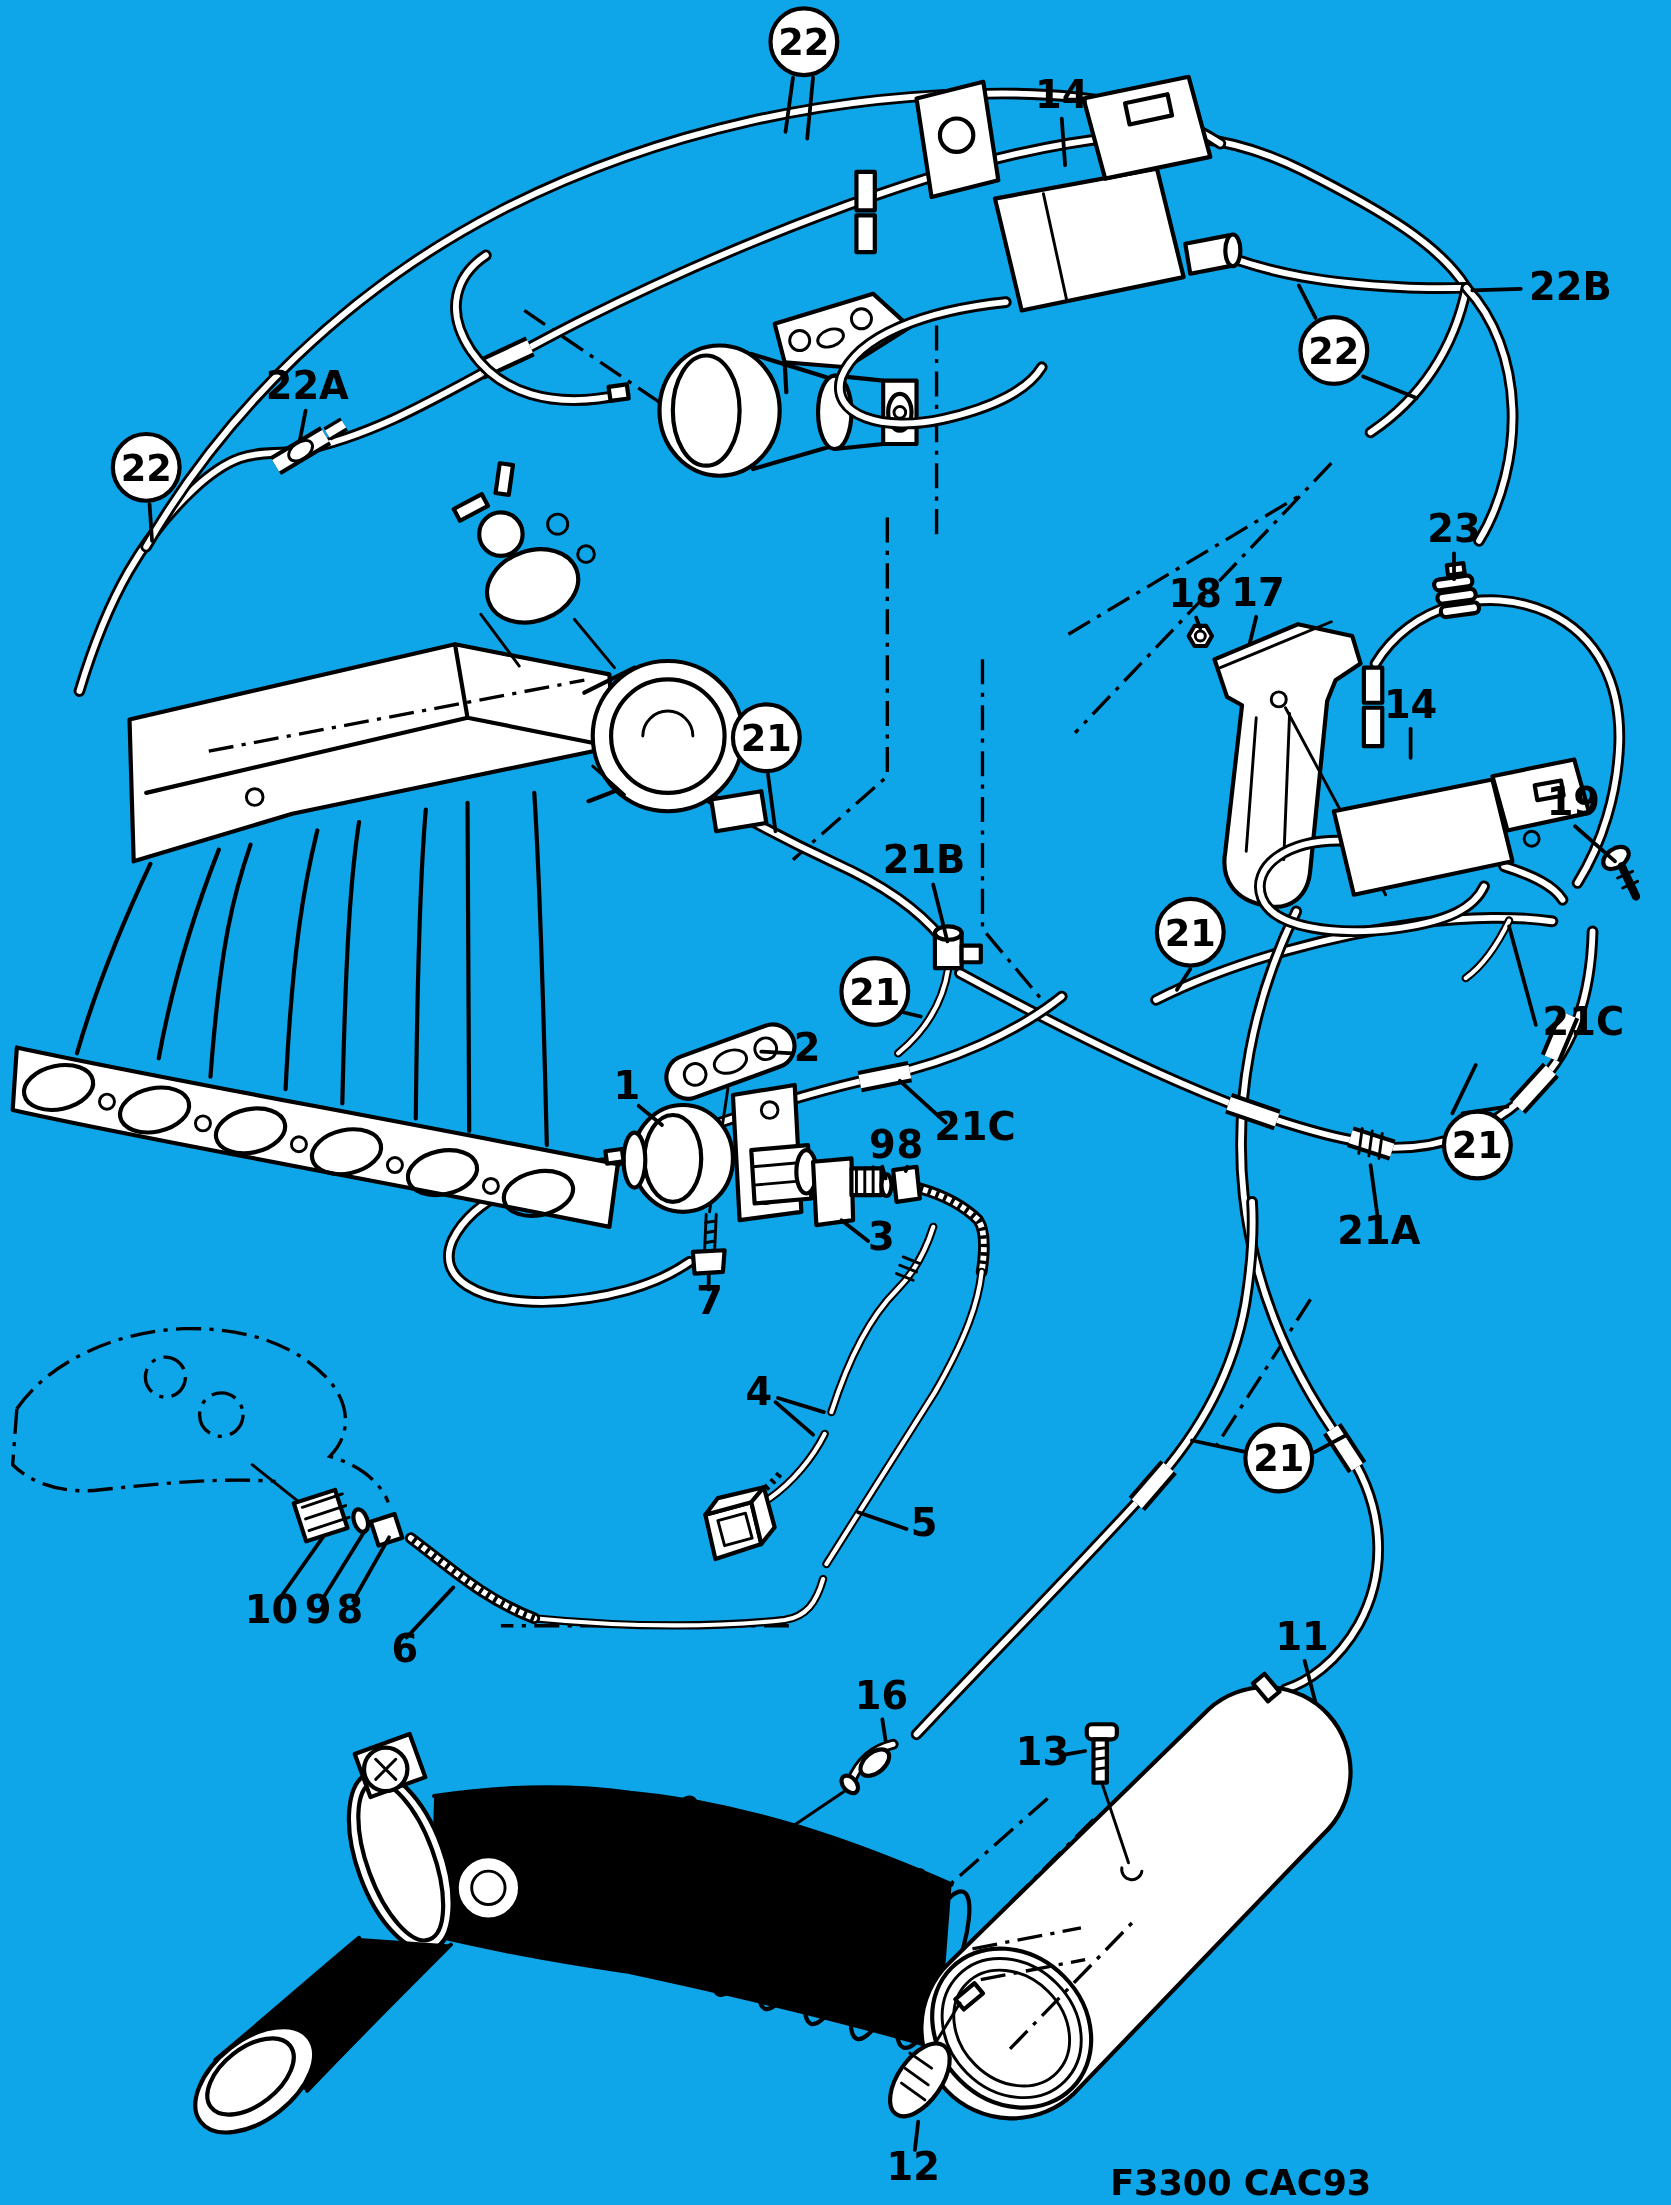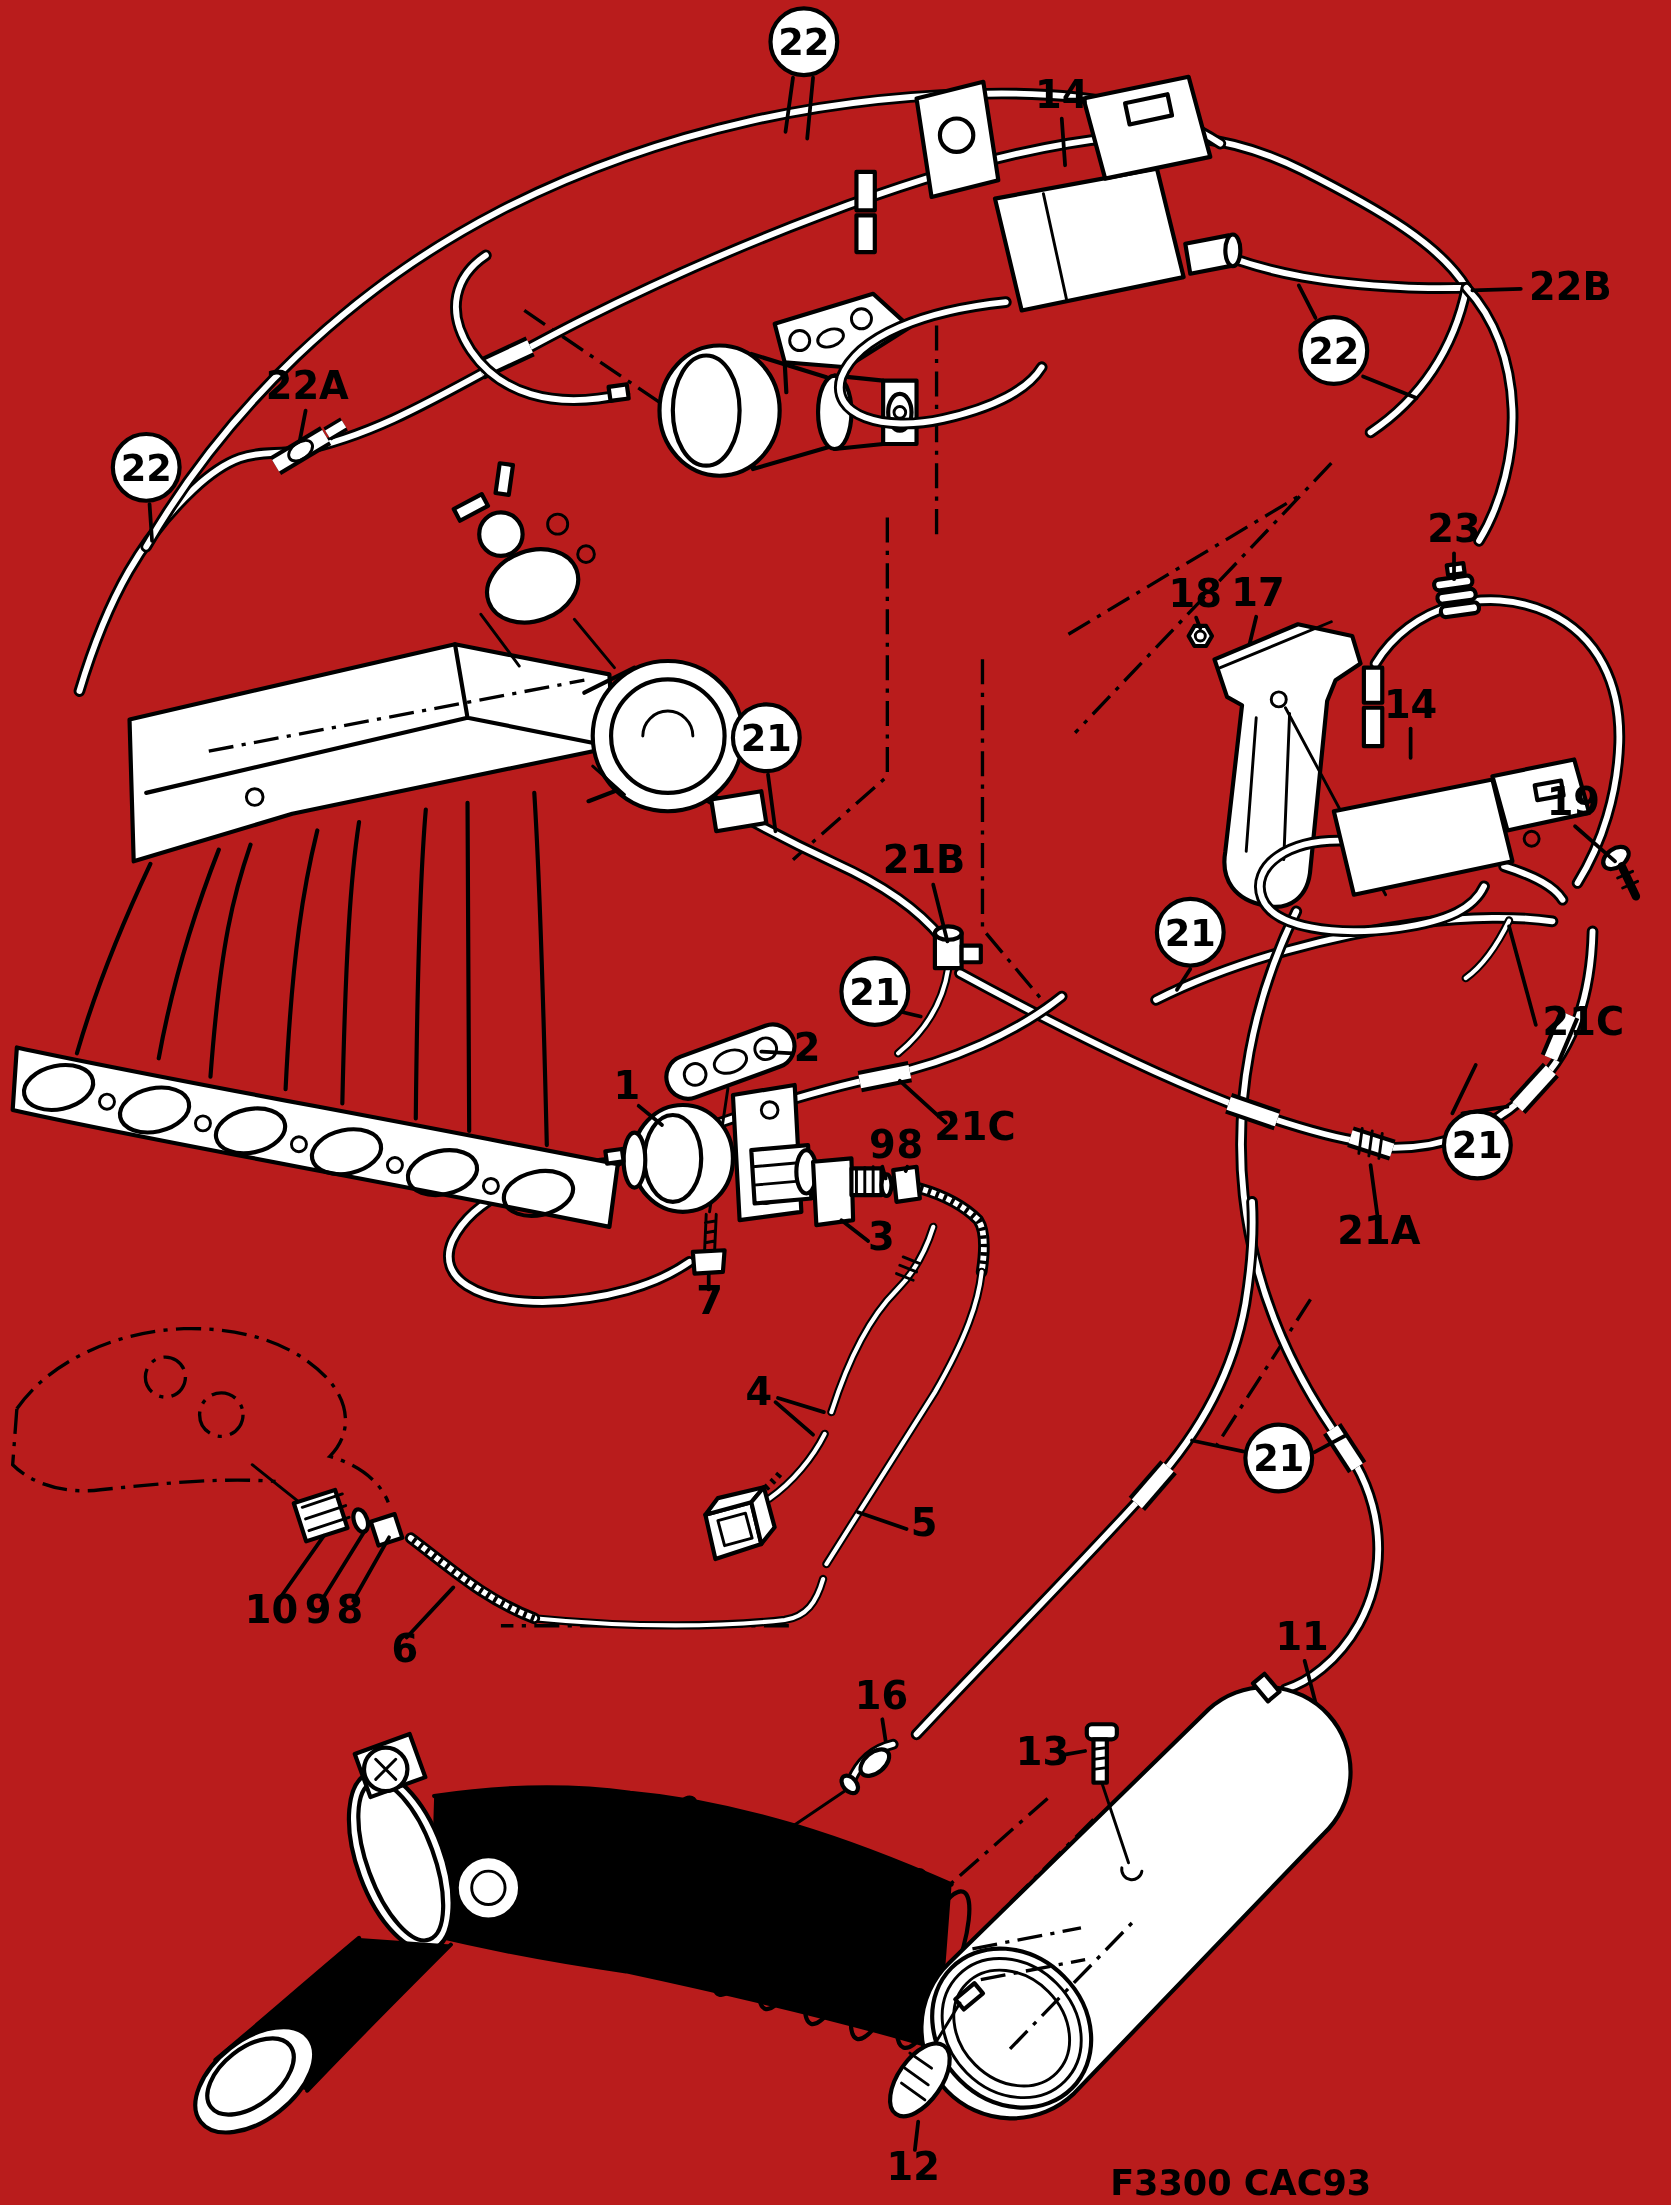--- a/index.html
+++ b/index.html
@@ -1,16 +1,16 @@
 <!DOCTYPE html>
 <html style="font-size:13.4px"><head>
 <meta charset="utf-8">
 <style>
   html,body{margin:0;padding:0;background:#fff;}
-  .stage{position:relative;width:1672px;height:2205px;background:#b91c1c;font-family:"DejaVu Sans",sans-serif;}
+  .stage{position:relative;width:1672px;height:2205px;background:#0ea5e9;font-family:"DejaVu Sans",sans-serif;}
   svg{display:block;width:1672px;height:2205px;}
   .ln{fill:none;stroke:#000;stroke-width:5;stroke-linecap:round;stroke-linejoin:round}
   .ln3{fill:none;stroke:#000;stroke-width:3.5;stroke-linecap:round;stroke-linejoin:round}
   .fw{fill:#fff;stroke:#000;stroke-width:5;stroke-linejoin:round}
   .ho{fill:none;stroke:#000;stroke-width:14;stroke-linecap:round}
   .hi{fill:none;stroke:#fff;stroke-width:7;stroke-linecap:round}
   .po{fill:none;stroke:#000;stroke-width:10;stroke-linecap:round}
   .pi{fill:none;stroke:#fff;stroke-width:5;stroke-linecap:round}
   .sl-o{fill:none;stroke:#000;stroke-width:26;stroke-linecap:butt}
   .sl-i{fill:none;stroke:#fff;stroke-width:16;stroke-linecap:butt}

